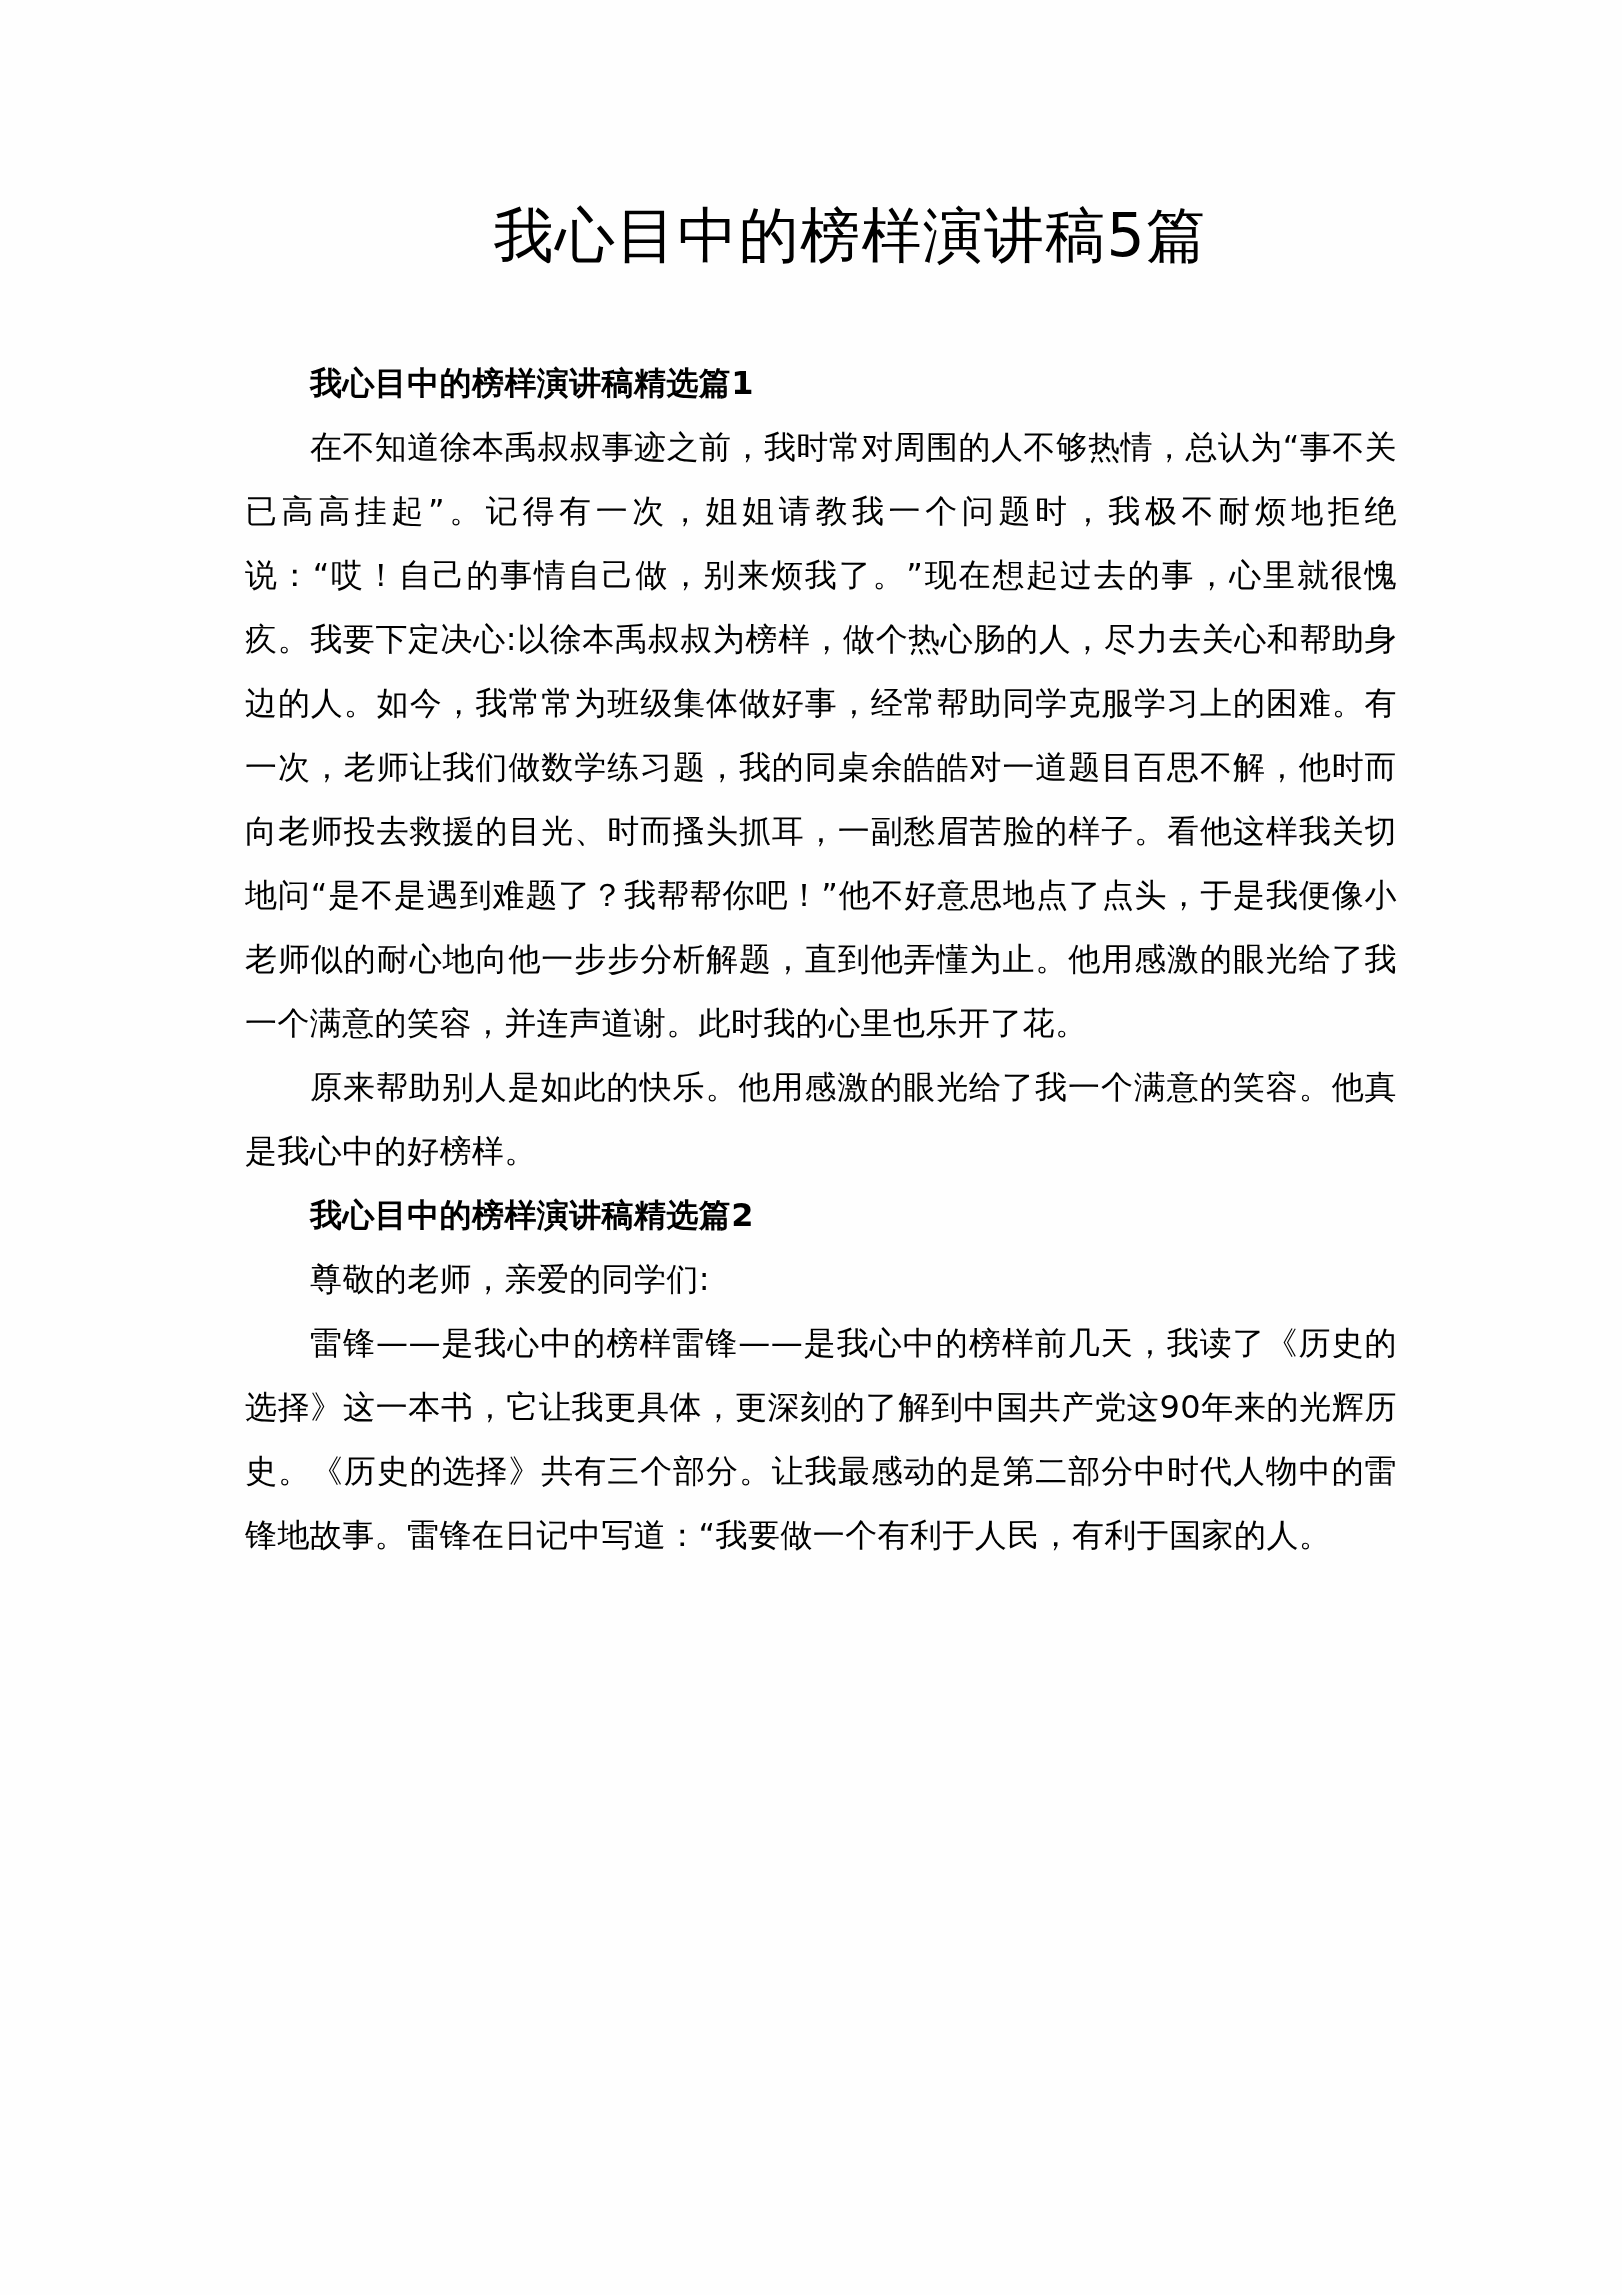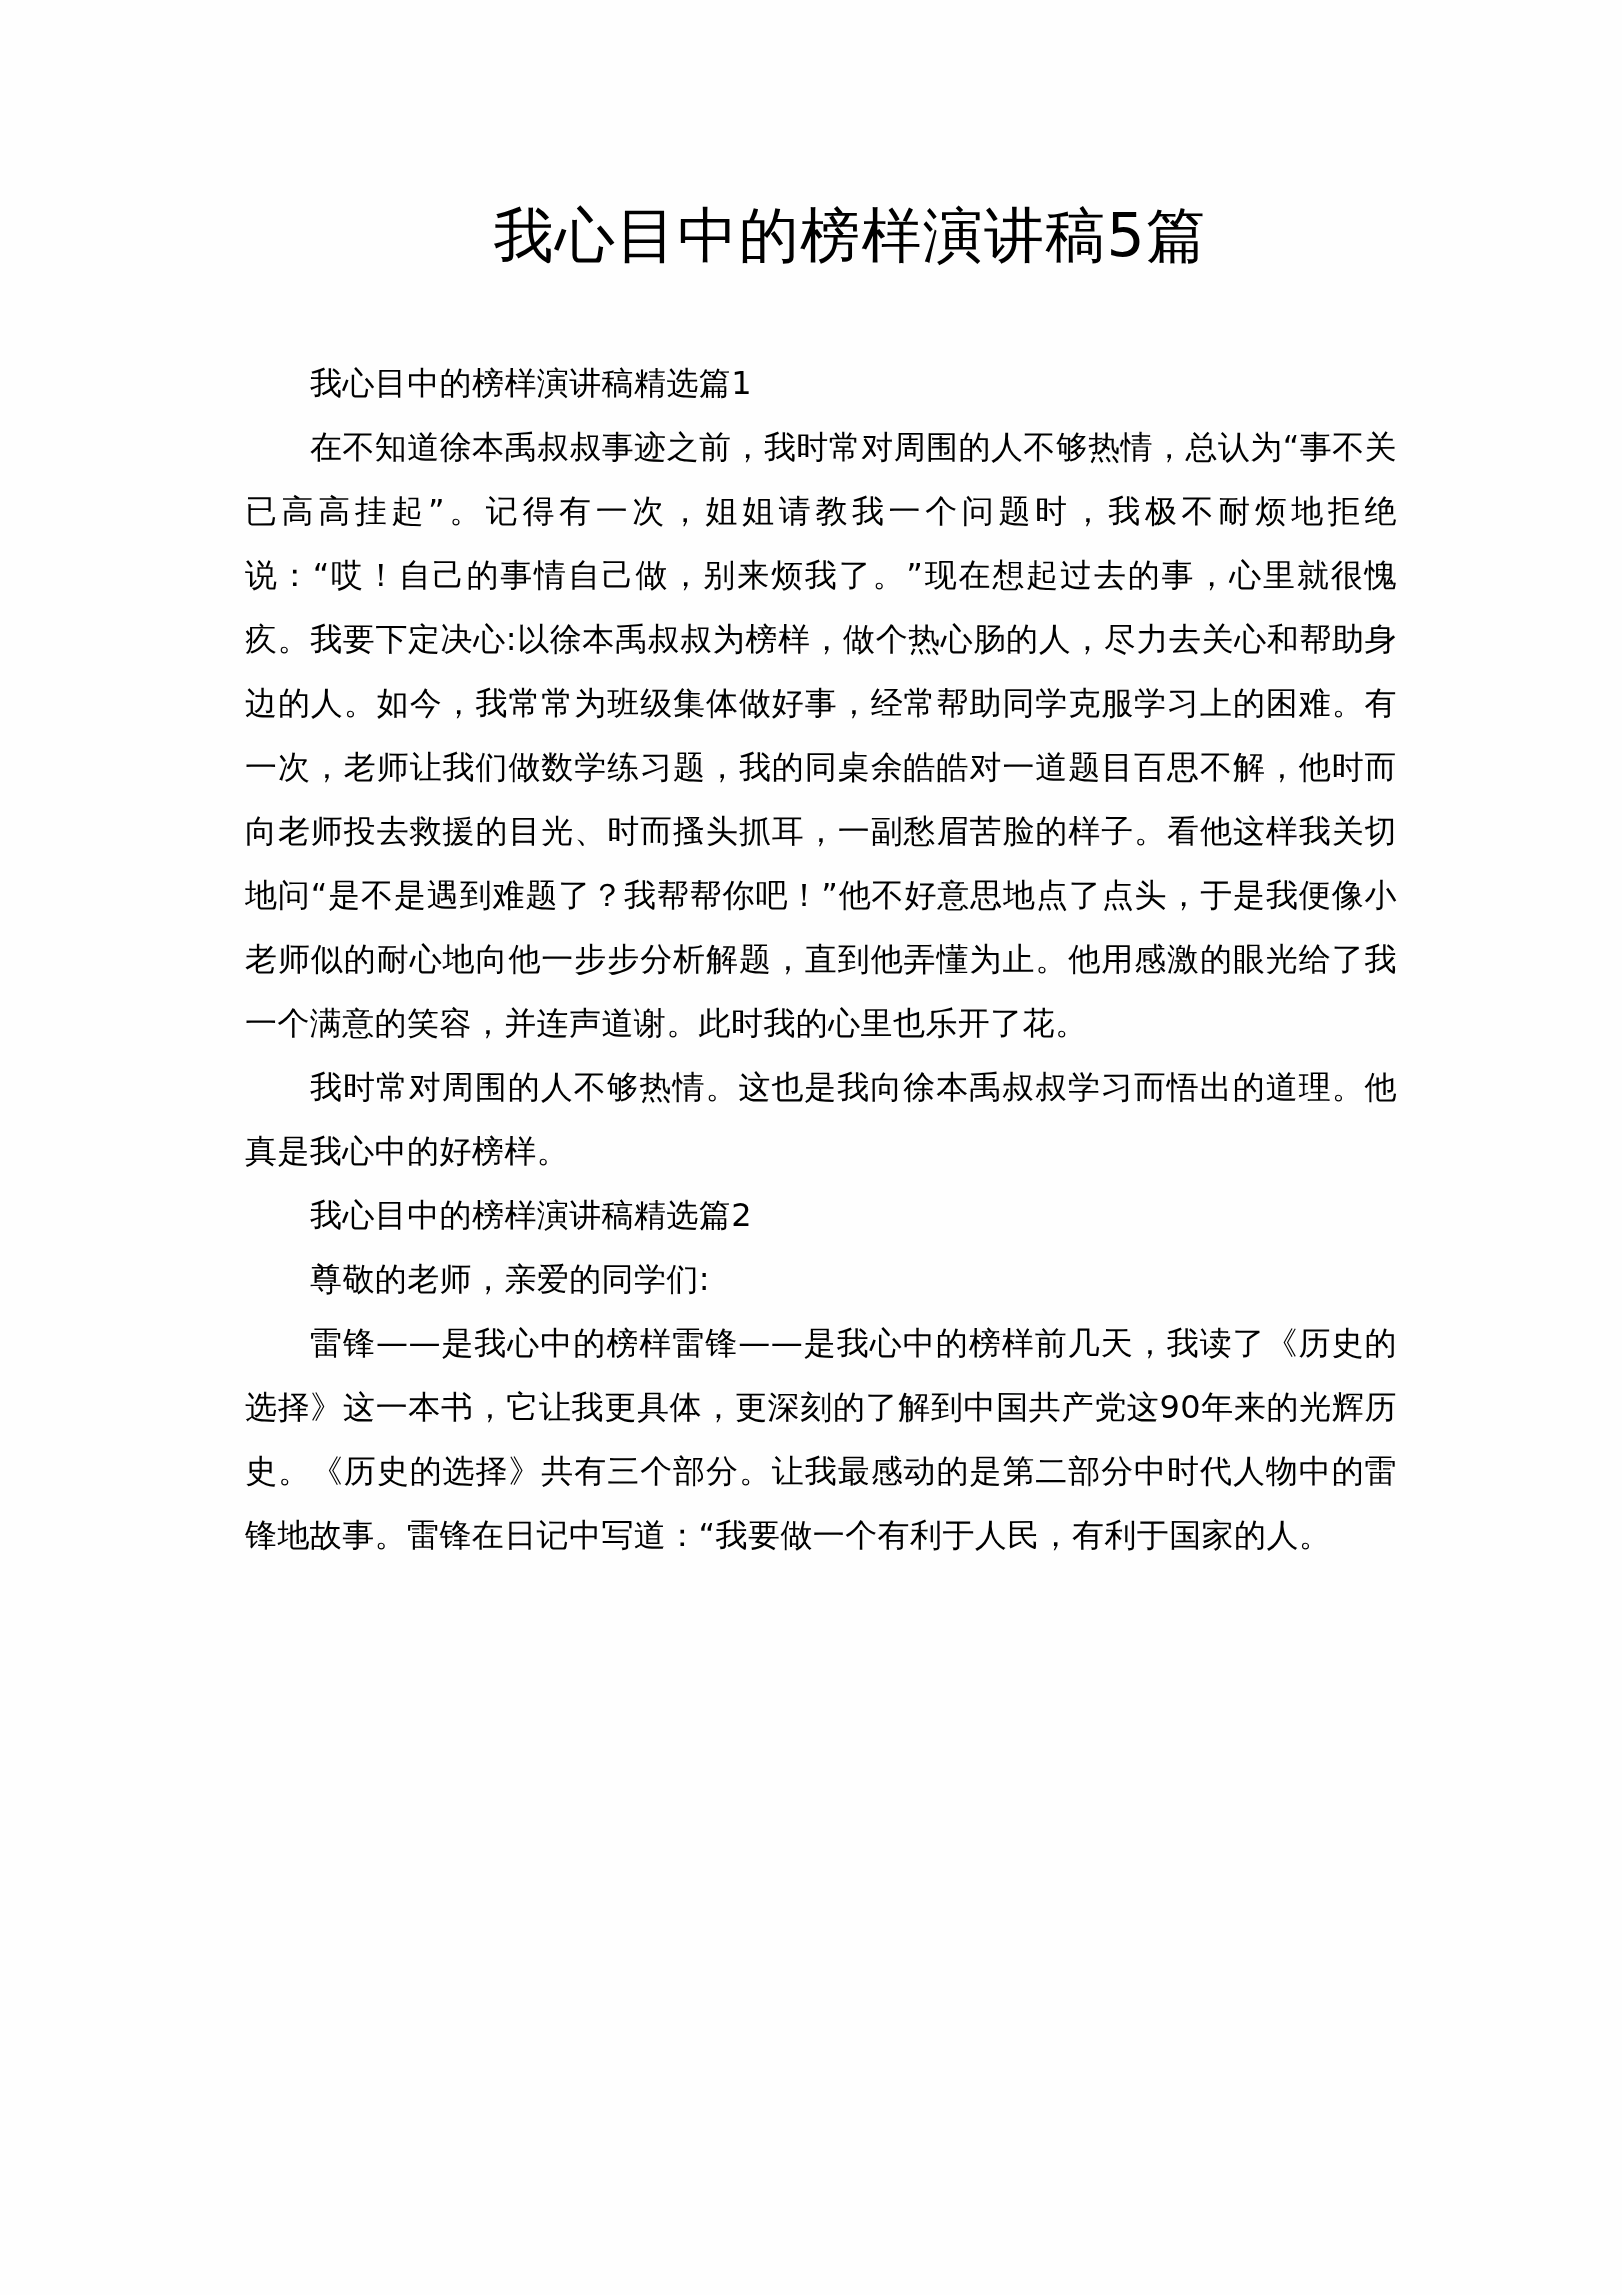--- a/index.html
+++ b/index.html
@@ -49,30 +49,31 @@
       line-height: 64px;
       text-align: justify;
       text-align-last: left;
       text-indent: 65px;
       letter-spacing: 0.4px;
       font-family: "DejaVu Sans", "Liberation Sans", sans-serif;
       word-break: break-all;
     }
     .para.heading {
       text-indent: 65px;
+      font-weight: bold;
     }
   </style>
 </head>
 <body>
 
 <div class="page">
   <h1 class="doc-title">我心目中的榜样演讲稿5篇</h1>
 
   <div class="content">
     <p class="para heading">我心目中的榜样演讲稿精选篇1</p>
     <p class="para">在不知道徐本禹叔叔事迹之前，我时常对周围的人不够热情，总认为“事不关已高高挂起”。记得有一次，姐姐请教我一个问题时，我极不耐烦地拒绝说：“哎！自己的事情自己做，别来烦我了。”现在想起过去的事，心里就很愧疚。我要下定决心:以徐本禹叔叔为榜样，做个热心肠的人，尽力去关心和帮助身边的人。如今，我常常为班级集体做好事，经常帮助同学克服学习上的困难。有一次，老师让我们做数学练习题，我的同桌余皓皓对一道题目百思不解，他时而向老师投去救援的目光、时而搔头抓耳，一副愁眉苦脸的样子。看他这样我关切地问“是不是遇到难题了？我帮帮你吧！”他不好意思地点了点头，于是我便像小老师似的耐心地向他一步步分析解题，直到他弄懂为止。他用感激的眼光给了我一个满意的笑容，并连声道谢。此时我的心里也乐开了花。</p>
-    <p class="para">我时常对周围的人不够热情。这也是我向徐本禹叔叔学习而悟出的道理。他真是我心中的好榜样。</p>
+    <p class="para">原来帮助别人是如此的快乐。他用感激的眼光给了我一个满意的笑容。他真是我心中的好榜样。</p>
     <p class="para heading">我心目中的榜样演讲稿精选篇2</p>
     <p class="para">尊敬的老师，亲爱的同学们:</p>
     <p class="para">雷锋——是我心中的榜样雷锋——是我心中的榜样前几天，我读了《历史的选择》这一本书，它让我更具体，更深刻的了解到中国共产党这90年来的光辉历史。《历史的选择》共有三个部分。让我最感动的是第二部分中时代人物中的雷锋地故事。雷锋在日记中写道：“我要做一个有利于人民，有利于国家的人。</p>
   </div>
 </div>
 
 
 </body></html>

